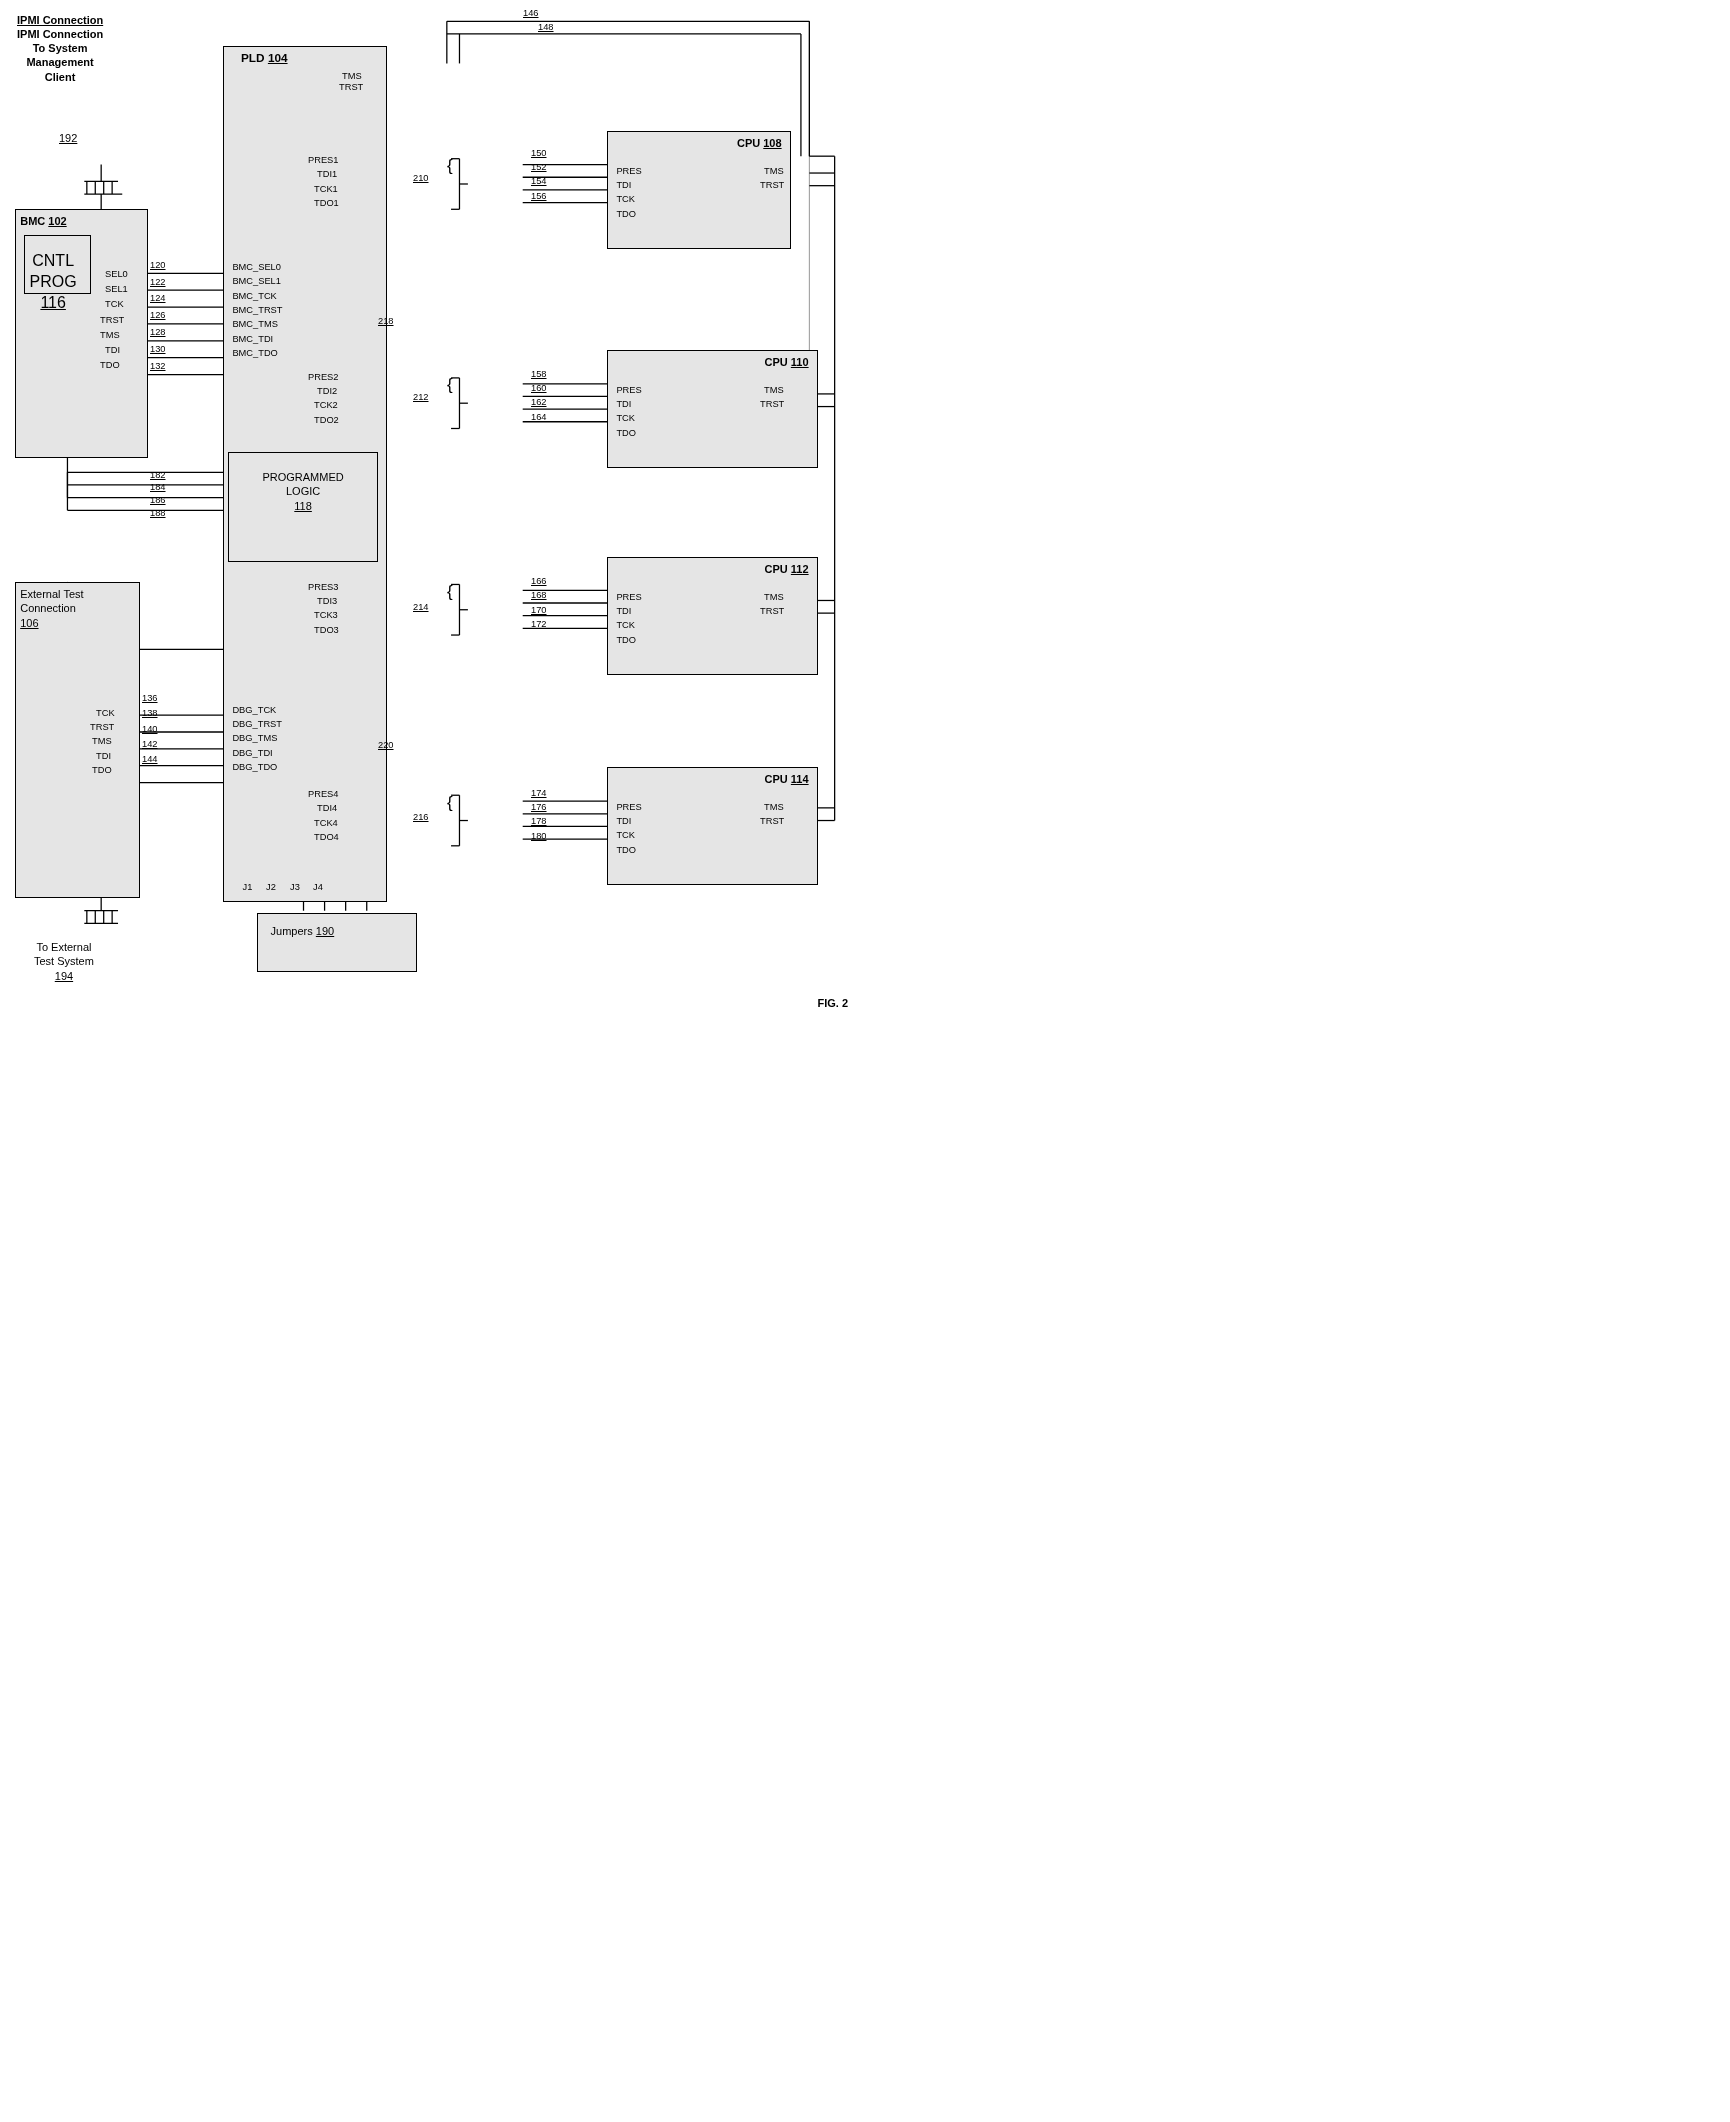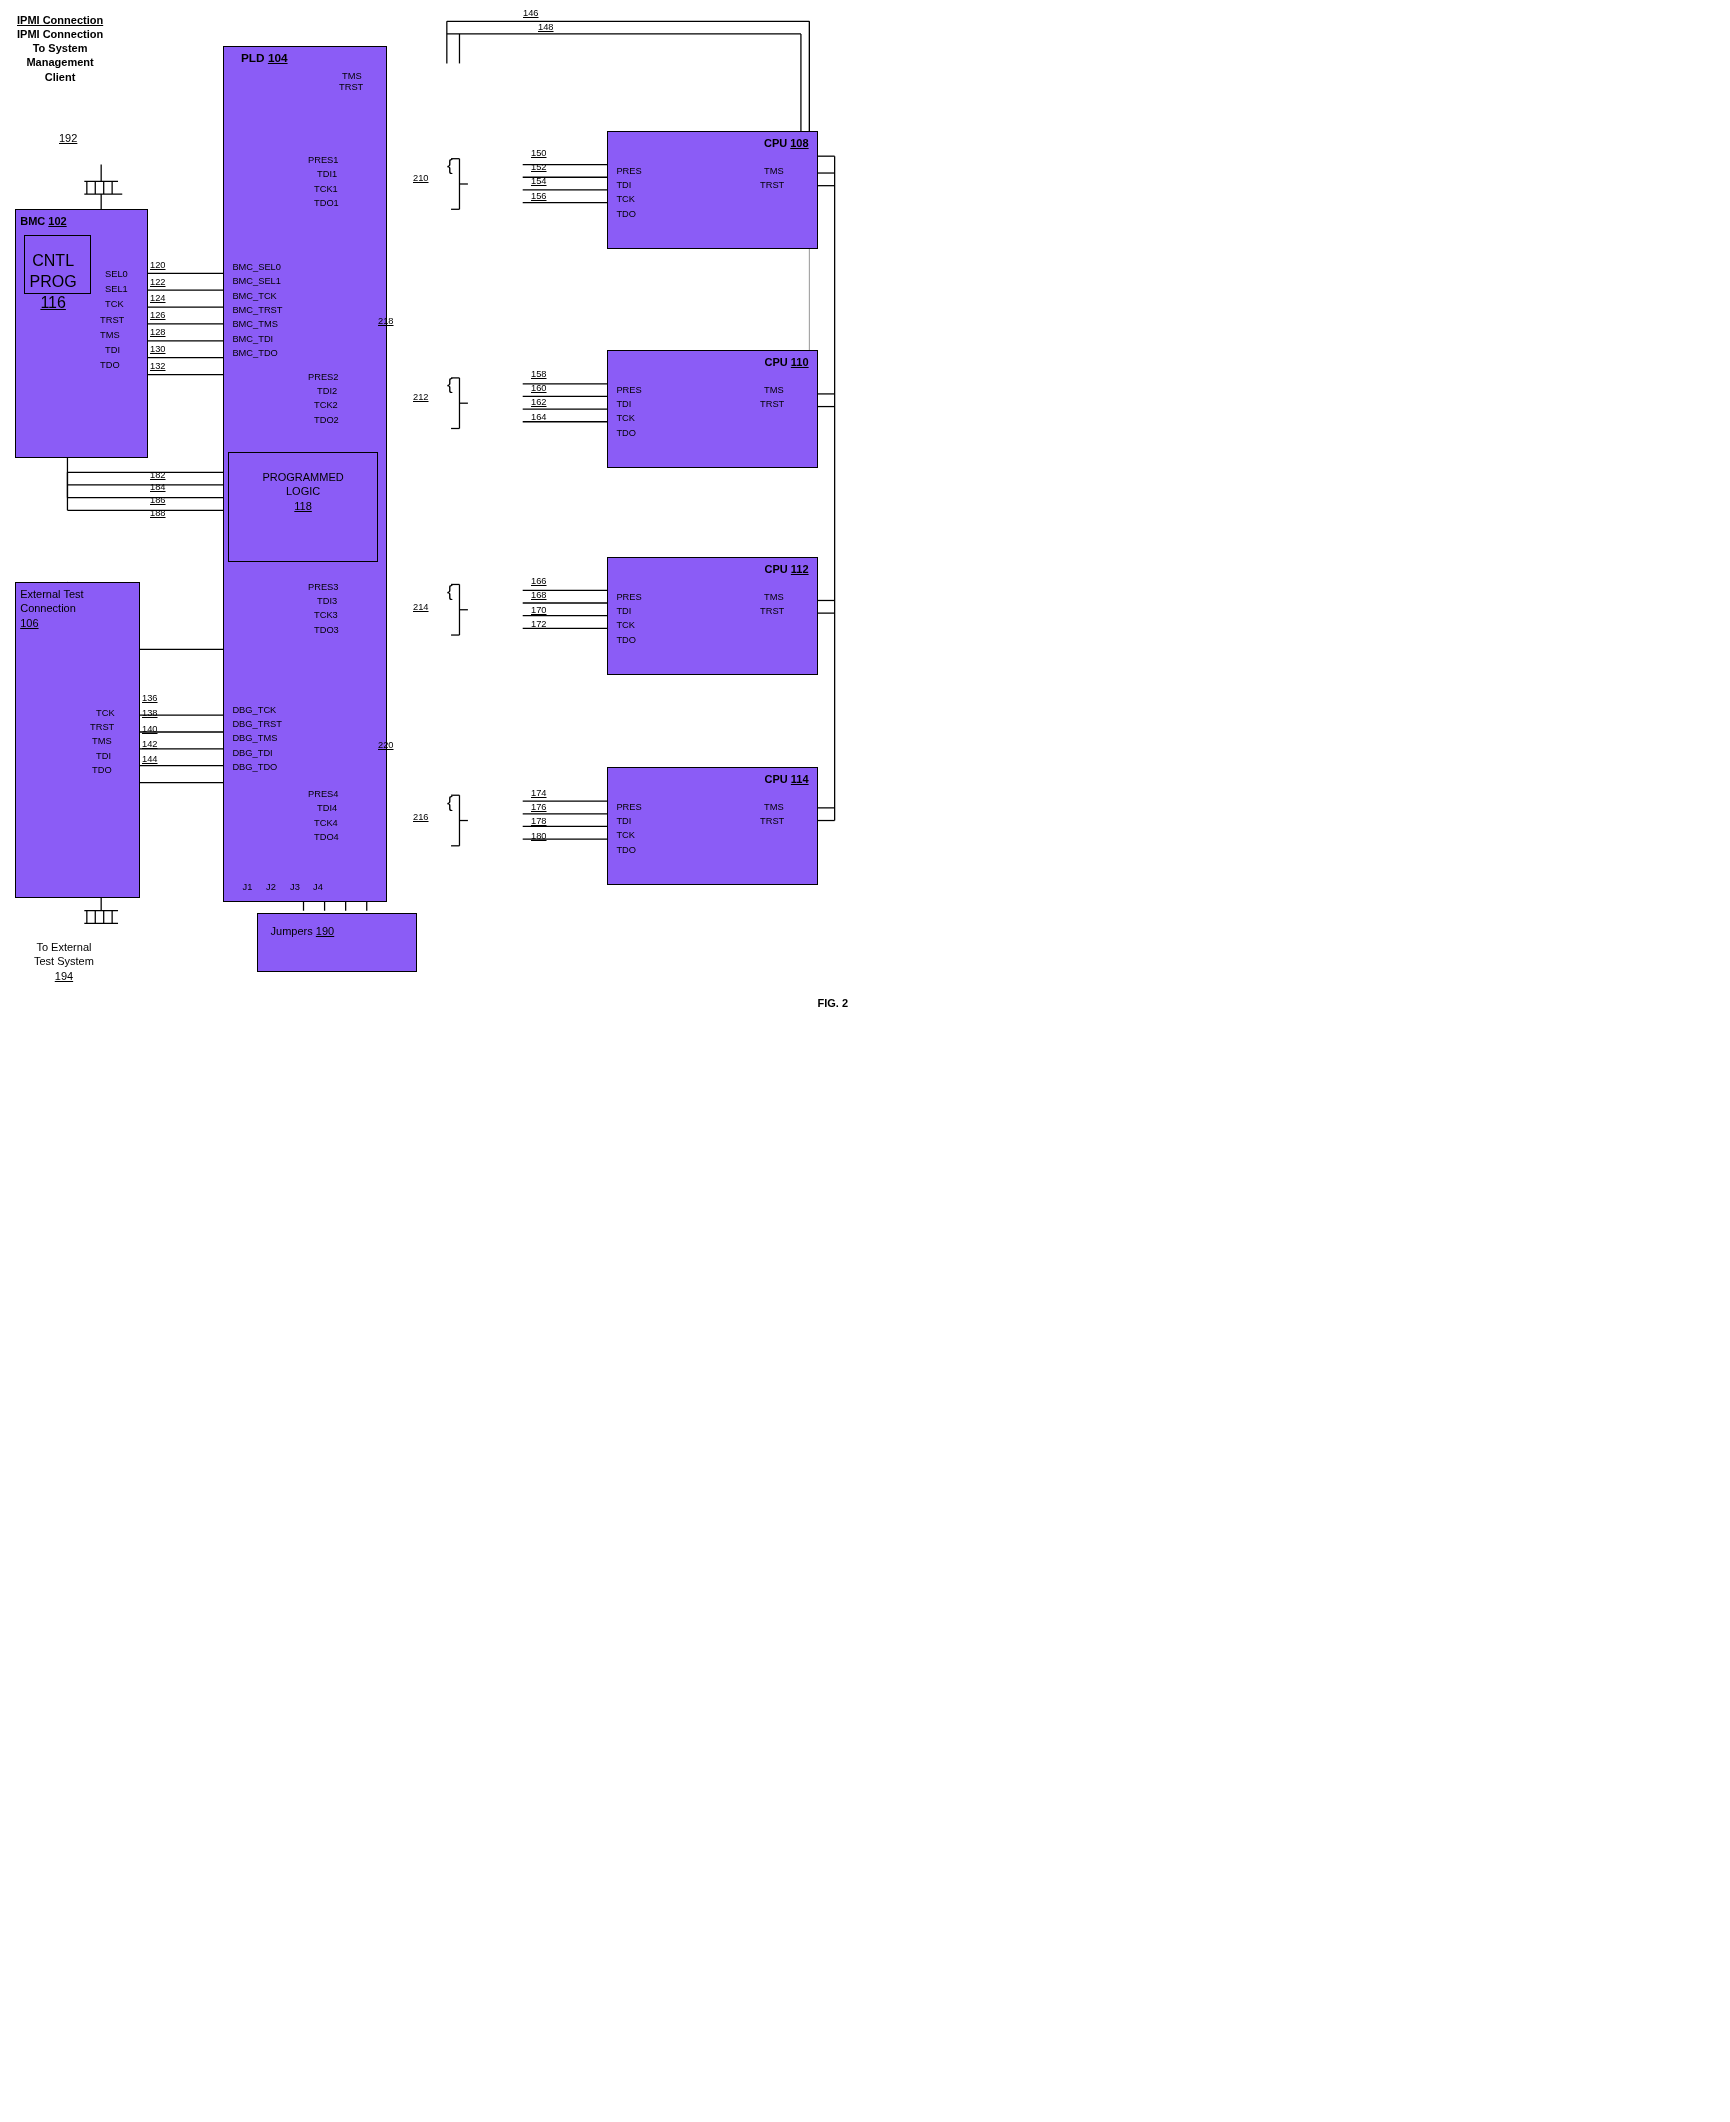--- a/index.html
+++ b/index.html
@@ -14,21 +14,21 @@
     }
     .diagram {
       position: absolute;
       top: 0; left: 0;
       width: 865px;
       height: 1061px;
     }
     .box {
       position: absolute;
       border: 1.7px solid #000;
-      background: #8b5cf6;
+      background: #e5e5e5;
     }
     .label {
       position: absolute;
       font-size: 10px;
       line-height: 1.3;
       text-align: center;
     }
     .signal-label {
       position: absolute;
       font-size: 9.3px;
@@ -280,21 +280,21 @@
   </div>
 
   <div class="signal-label" style="left:531px;top:148px;text-decoration:underline;">150</div>
   <div class="signal-label" style="left:531px;top:162px;text-decoration:underline;">152</div>
   <div class="signal-label" style="left:531px;top:176px;text-decoration:underline;">154</div>
   <div class="signal-label" style="left:531px;top:191px;text-decoration:underline;">156</div>
 
   <div class="signal-label" style="left:413px;top:173px;text-decoration:underline;">210</div>
   <div class="signal-label" style="left:447px;top:156px;font-size:17px;">{</div>
 
-  <div class="box" style="left:607px;top:131px;width:211px;height:118px;">
+  <div class="box" style="left:607px;top:131px;width:184px;height:118px;">
     <div class="label" style="right:8.4px;top:4.2px;font-size:11px;font-weight:bold;">
       CPU <span style="text-decoration:underline;">108</span>
     </div>
     <div class="signal-label" style="left:8.4px;top:34px;">PRES</div>
     <div class="signal-label" style="left:8.4px;top:48px;">TDI</div>
     <div class="signal-label" style="left:8.4px;top:62px;">TCK</div>
     <div class="signal-label" style="left:8.4px;top:77px;">TDO</div>
     <div class="signal-label" style="left:156px;top:34px;">TMS</div>
     <div class="signal-label" style="left:152px;top:48px;">TRST</div>
   </div>

